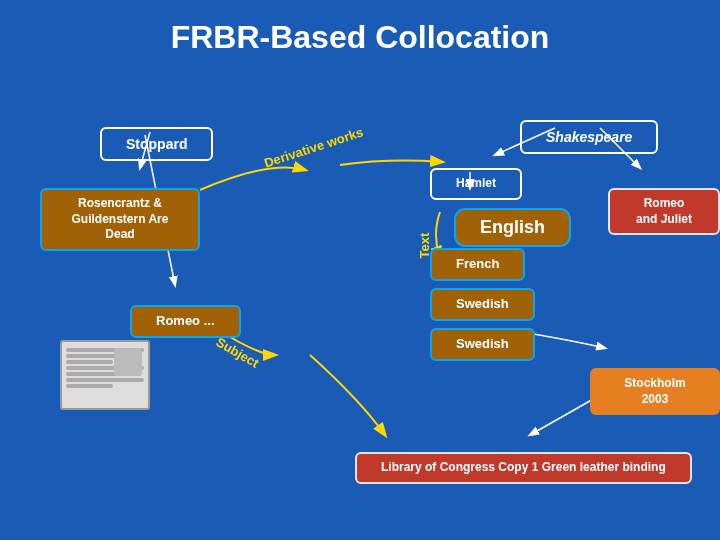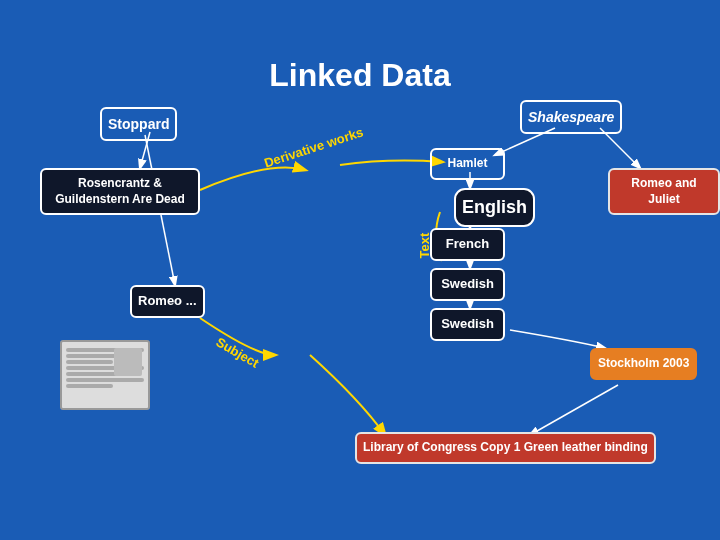--- a/index.html
+++ b/index.html
@@ -17,31 +17,32 @@
       padding: 18px 20px 10px;
       color: white;
       font-size: 32px;
       font-weight: bold;
       line-height: 1.2;
     }
 
     .node {
       position: absolute;
       border-radius: 6px;
-      padding: 6px 6px;
+      padding: 6px 24px;
       font-size: 13px;
       font-weight: 600;
       color: white;
       text-align: center;
       line-height: 1.3;
+      margin-top: 20px;
     }
 
     .node-blue-dark {
-      background: #0f172a;
-      border: 2px solid #ffffff;
+      background: #a16207;
+      border: 2px solid #0ea5e9;
     }
 
     .node-outlined {
       background: transparent;
       border: 2px solid white;
       color: white;
     }
 
     .node-red {
       background: #c0392b;
@@ -142,22 +143,21 @@
 
   <path d="M 510 330 Q 570 340 605 348" stroke="white" stroke-width="1.5" fill="none" marker-end="url(#arrowhead)"></path>
 
   <path d="M 200 318 Q 255 355 275 355" stroke="#ffd700" stroke-width="2" fill="none" marker-end="url(#arrowhead-yellow)"></path>
   <path d="M 310 355 Q 360 400 385 435" stroke="#ffd700" stroke-width="2" fill="none" marker-end="url(#arrowhead-yellow)"></path>
 
   <line x1="618" y1="385" x2="530" y2="435" stroke="white" stroke-width="1.5" marker-end="url(#arrowhead)"></line>
 </svg>
 
 <div class="title">
-  <br>
-  <span>Linked Data</span>
+  <span>FRBR-Based Collocation</span><br>
 </div>
 
 <div class="node node-outlined" style="left:100px; top:107px; font-size:14px;">
   <span>Stoppard</span>
 </div>
 
 <div class="node node-outlined" style="left:520px; top:100px; font-size:14px;font-style:italic;">
   <span>Shakespeare</span>
 </div>
 

